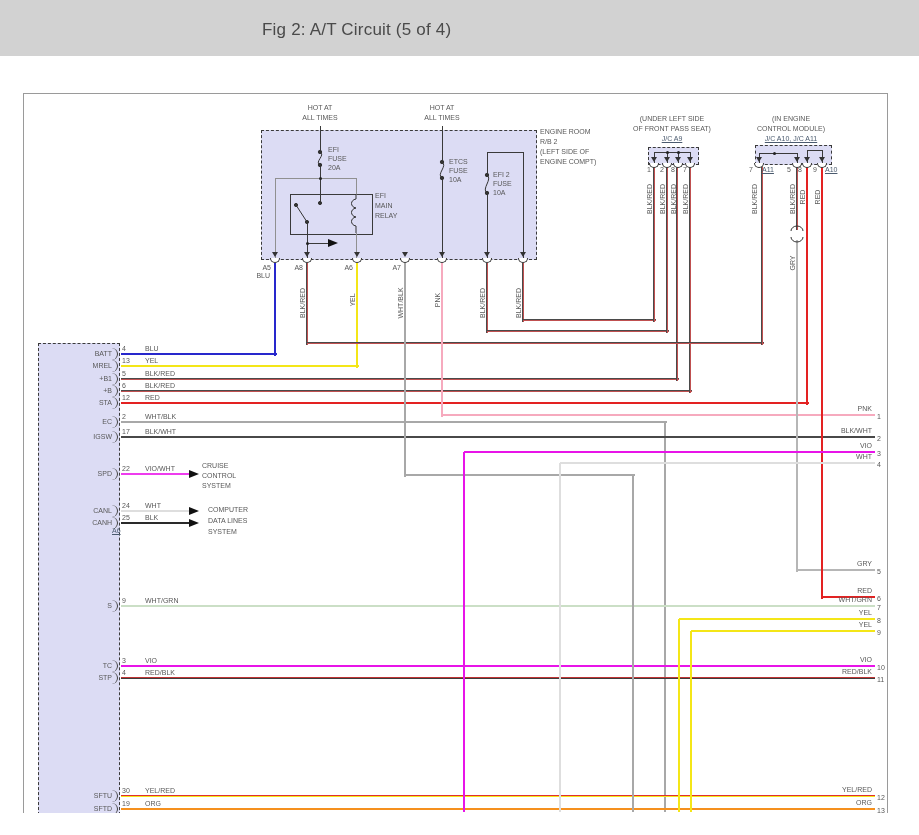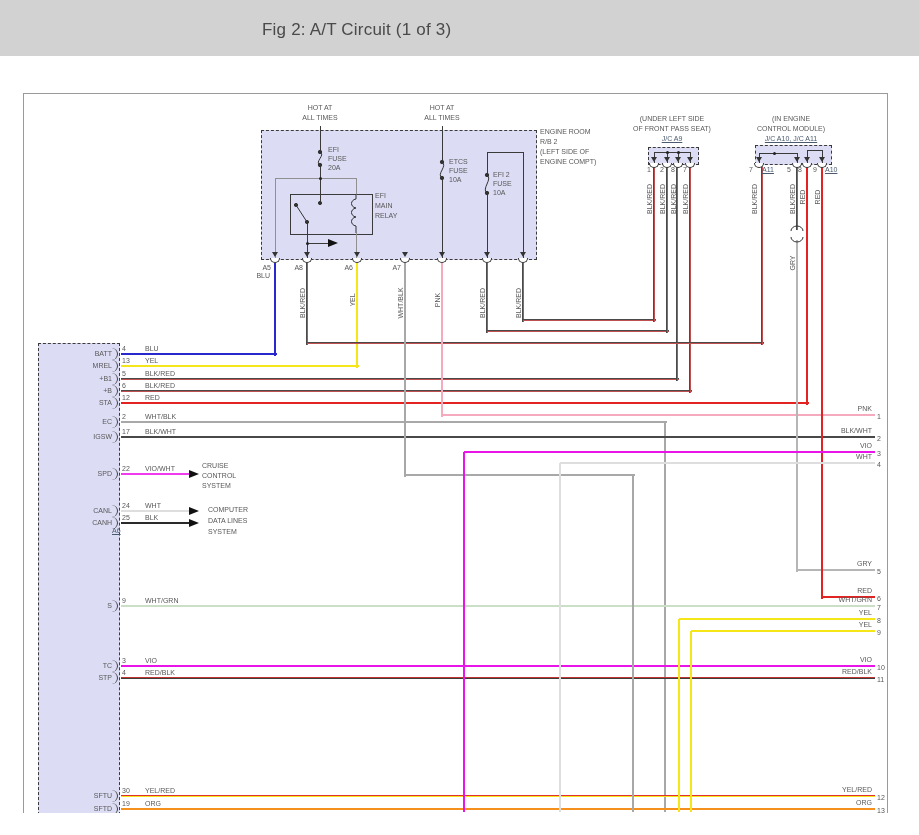--- a/index.html
+++ b/index.html
@@ -29,21 +29,21 @@
   .rarrow{position:absolute;width:0;height:0;border-top:4px solid transparent;
        border-bottom:4px solid transparent;border-left:10px solid #111;}
   #relay-dash{position:absolute;left:312px;top:210px;width:38px;height:0;border-top:1px dashed #333;}
   #symbols{position:absolute;left:0;top:0;}
 </style>
 </head>
 <body>
 
 <div id="page">
   <div id="header-bar">
-    <div id="fig-title">Fig 2: A/T Circuit (1 of 3)</div>
+    <div id="fig-title">Fig 2: A/T Circuit (5 of 4)</div>
   </div>
   <div id="canvas">
     <div id="layer">
       <div id="relay-dash"></div>
 
     <div class="box" style="left: 261px; top: 130px; width: 274px; height: 128px;"></div>
         <div class="box" style="left: 648px; top: 147px; width: 49px; height: 16px;"></div>
         <div class="box" style="left: 755px; top: 145px; width: 75px; height: 18px;"></div>
         <div class="box" style="left: 38px; top: 343px; width: 80px; height: 480px;"></div>
         <div class="solidbox" style="left: 290px; top: 194px; width: 81px; height: 39px;"></div>

